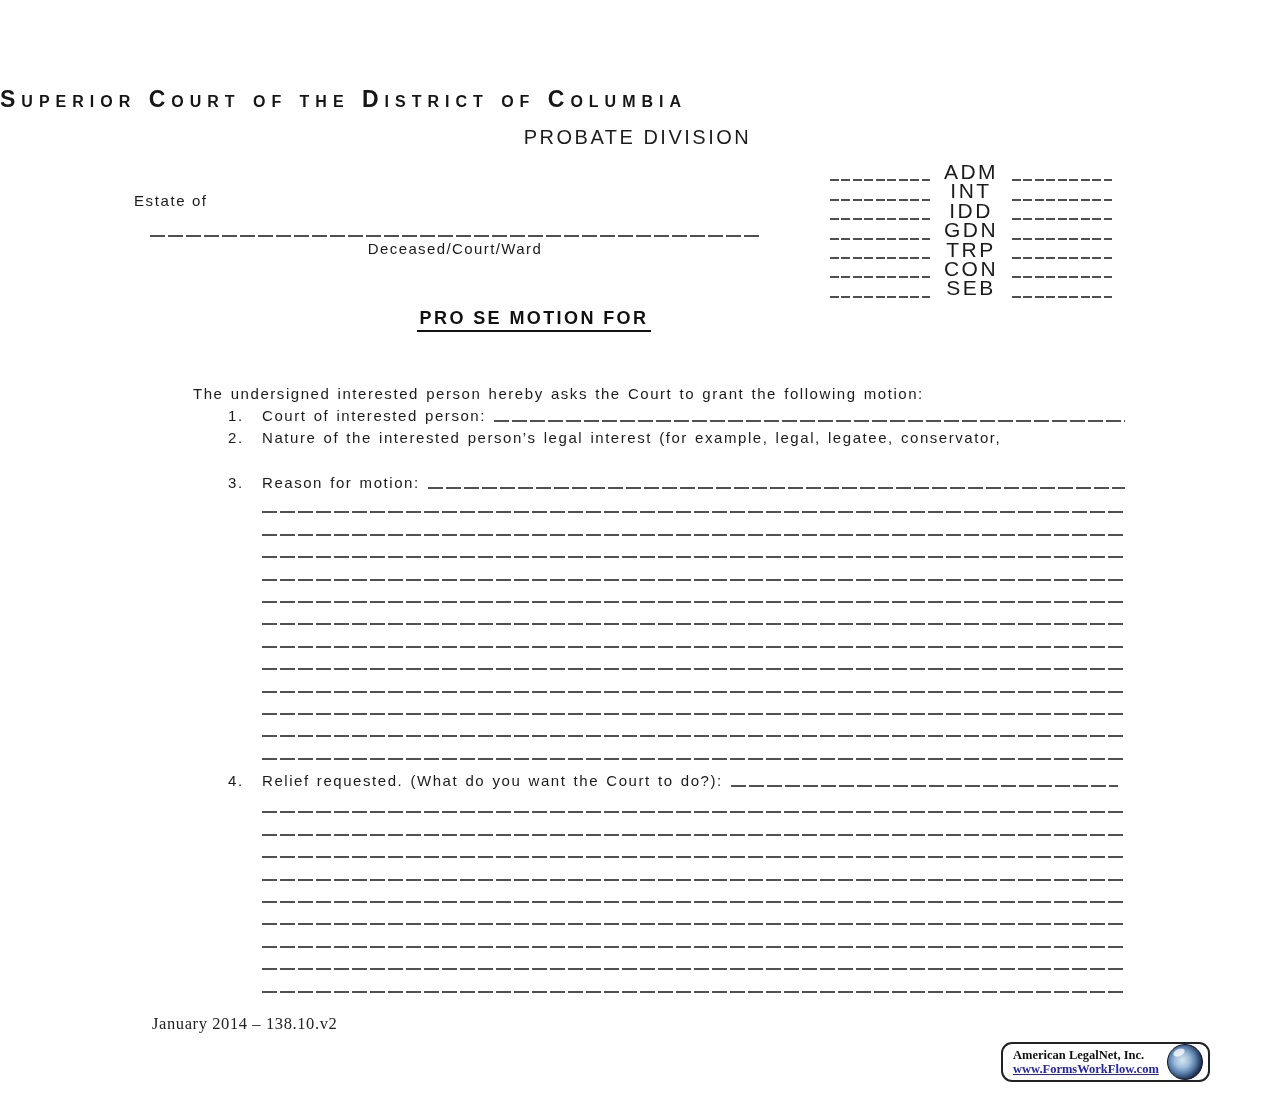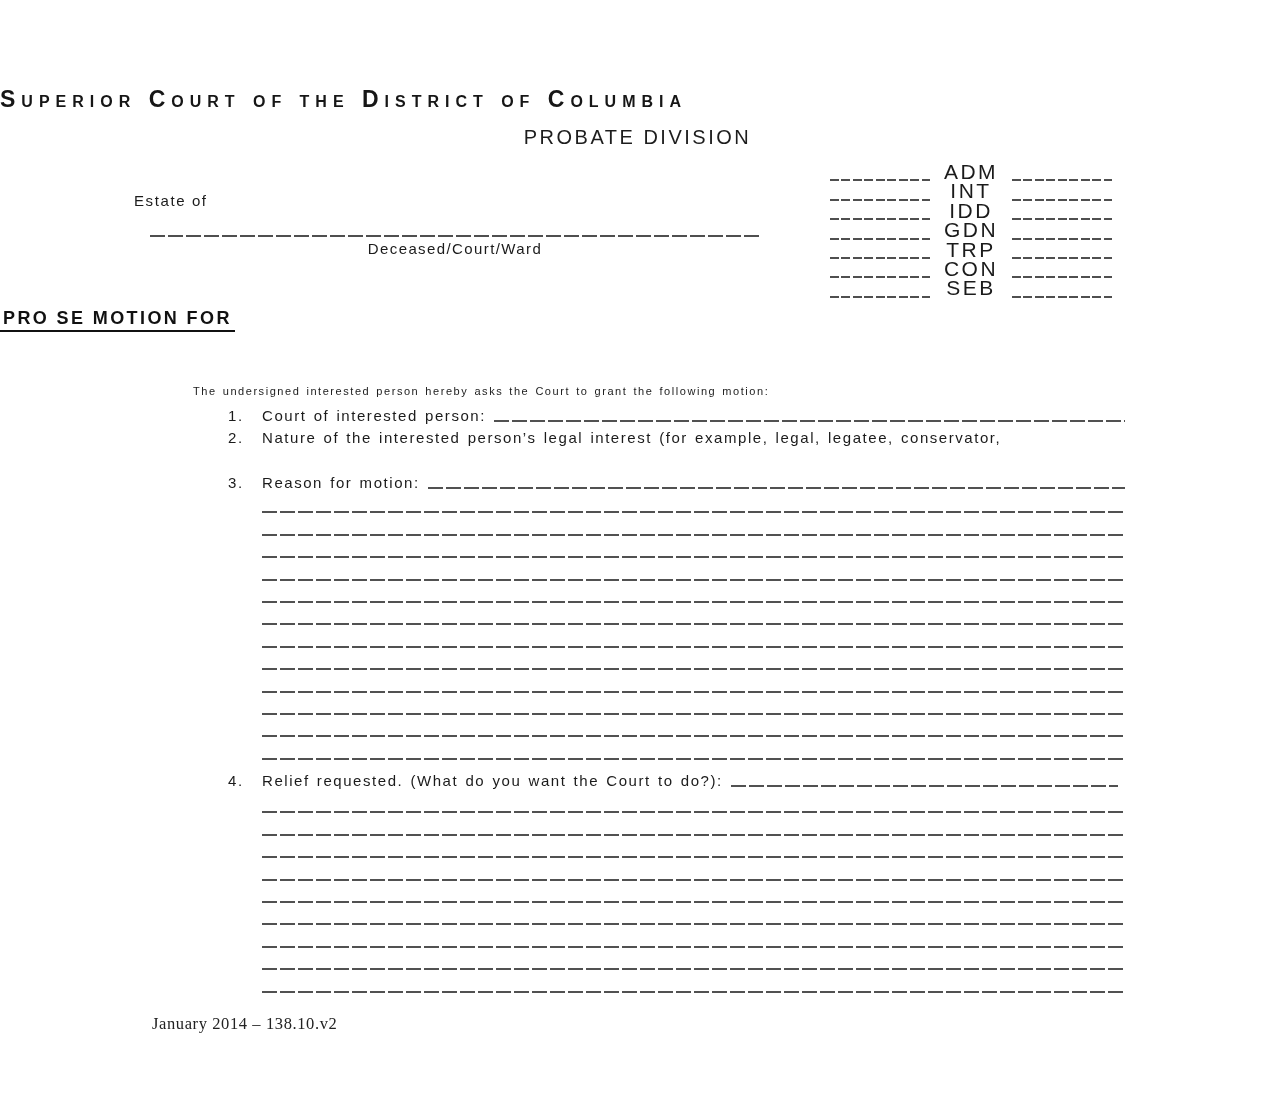--- a/index.html
+++ b/index.html
@@ -37,29 +37,29 @@
     flex:1;text-align:center;font-size:21px;letter-spacing:2.5px;
     line-height:19.4px;color:#1b1b1b;
   }
   
   .estate-label{position:absolute;left:134px;top:192px;font-size:15px;letter-spacing:1.6px;}
   .estate-line{position:absolute;left:150px;top:221px;width:610px;height:16px;}
   .estate-line::after{background:repeating-linear-gradient(90deg,#4f4f4f 0 15px,rgba(0,0,0,0) 15px 18px);}
   .estate-caption{position:absolute;left:150px;top:240px;width:610px;text-align:center;
     font-size:15px;letter-spacing:1.4px;}
   
-  .motion-heading{position:absolute;top:308px;left:0;width:1008px;}
+  .motion-heading{position:absolute;top:308px;left:0;width:1008px;text-align:center;padding-left:30px;}
   .motion-heading span{
     display:inline-block;font-size:18px;font-weight:bold;letter-spacing:2.4px;
     border-bottom:2.5px solid #111;padding:0 3px 1px 3px;color:#111;
   }
   .big-rule{position:absolute;left:180px;top:347px;width:928px;height:4px;}
   .big-rule::after{height:2.5px;background:repeating-linear-gradient(90deg,#3c3c3c 0 17px,rgba(0,0,0,0) 17px 23px);}
   
-  .intro{position:absolute;left:193px;top:385px;font-size:11px;letter-spacing:1.55px;word-spacing:1.5px;white-space:nowrap;}
+  .intro{position:absolute;left:193px;top:385px;font-size:15px;letter-spacing:1.55px;word-spacing:1.5px;white-space:nowrap;}
   .item-row{position:absolute;display:flex;align-items:flex-end;font-size:15px;letter-spacing:1.55px;word-spacing:1.5px;}
   .item-row .num{width:34px;flex:0 0 34px;}
   .item-row .txt{white-space:nowrap;}
   .fill{position:relative;flex:1 1 auto;margin-left:8px;margin-bottom:2px;height:14px;}
   .fill::after{background:repeating-linear-gradient(90deg,#515151 0 15px,rgba(0,0,0,0) 15px 18px);}
   .cont-line{position:absolute;left:262px;display:flex;align-items:flex-end;font-size:15px;letter-spacing:1.55px;word-spacing:1.5px;}
   
   .wgroup{position:absolute;left:262px;width:863px;}
   .wline{position:relative;height:22.4px;}
   .wline::after{background:repeating-linear-gradient(90deg,#515151 0 15px,rgba(0,0,0,0) 15px 18px);}
@@ -187,14 +187,21 @@
     <div class="wline"></div>
     <div class="wline"></div>
     <div class="wline"></div>
     <div class="wline"></div>
     <div class="wline"></div>
     <div class="wline"></div>
   </div>
 
   <div class="form-version">January 2014 – 138.10.v2</div>
 
+  <div class="logo-box">
+    <div class="logo-text">
+      <span class="logo-company">American LegalNet, Inc.</span>
+      <span class="logo-url">www.FormsWorkFlow.com</span>
+    </div>
+    <div class="globe"></div>
+  </div>
 
 </div>
 
 </body></html>

